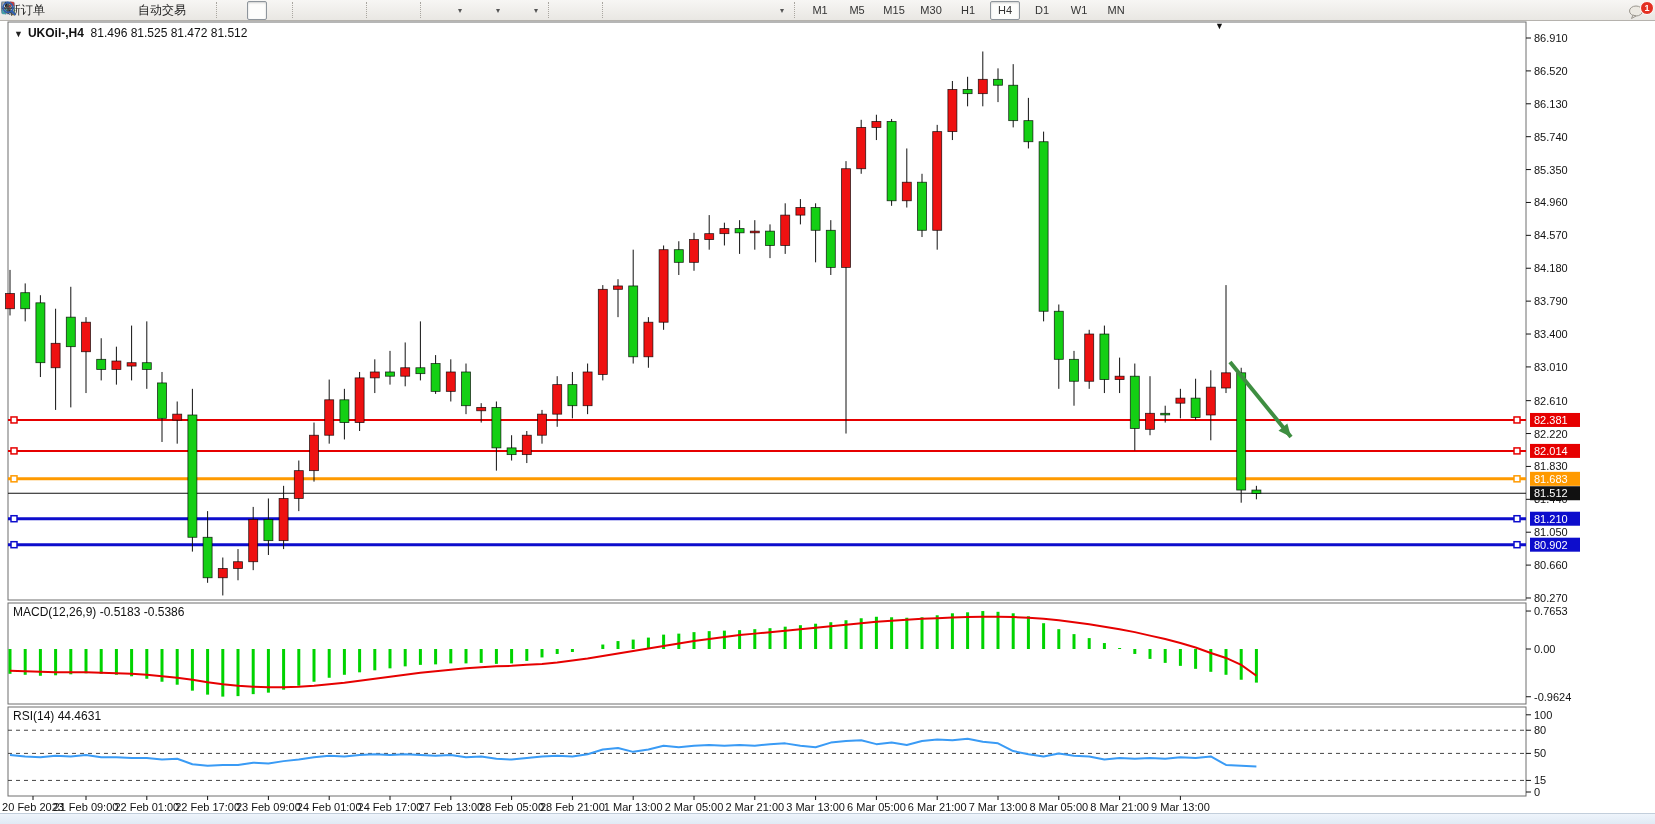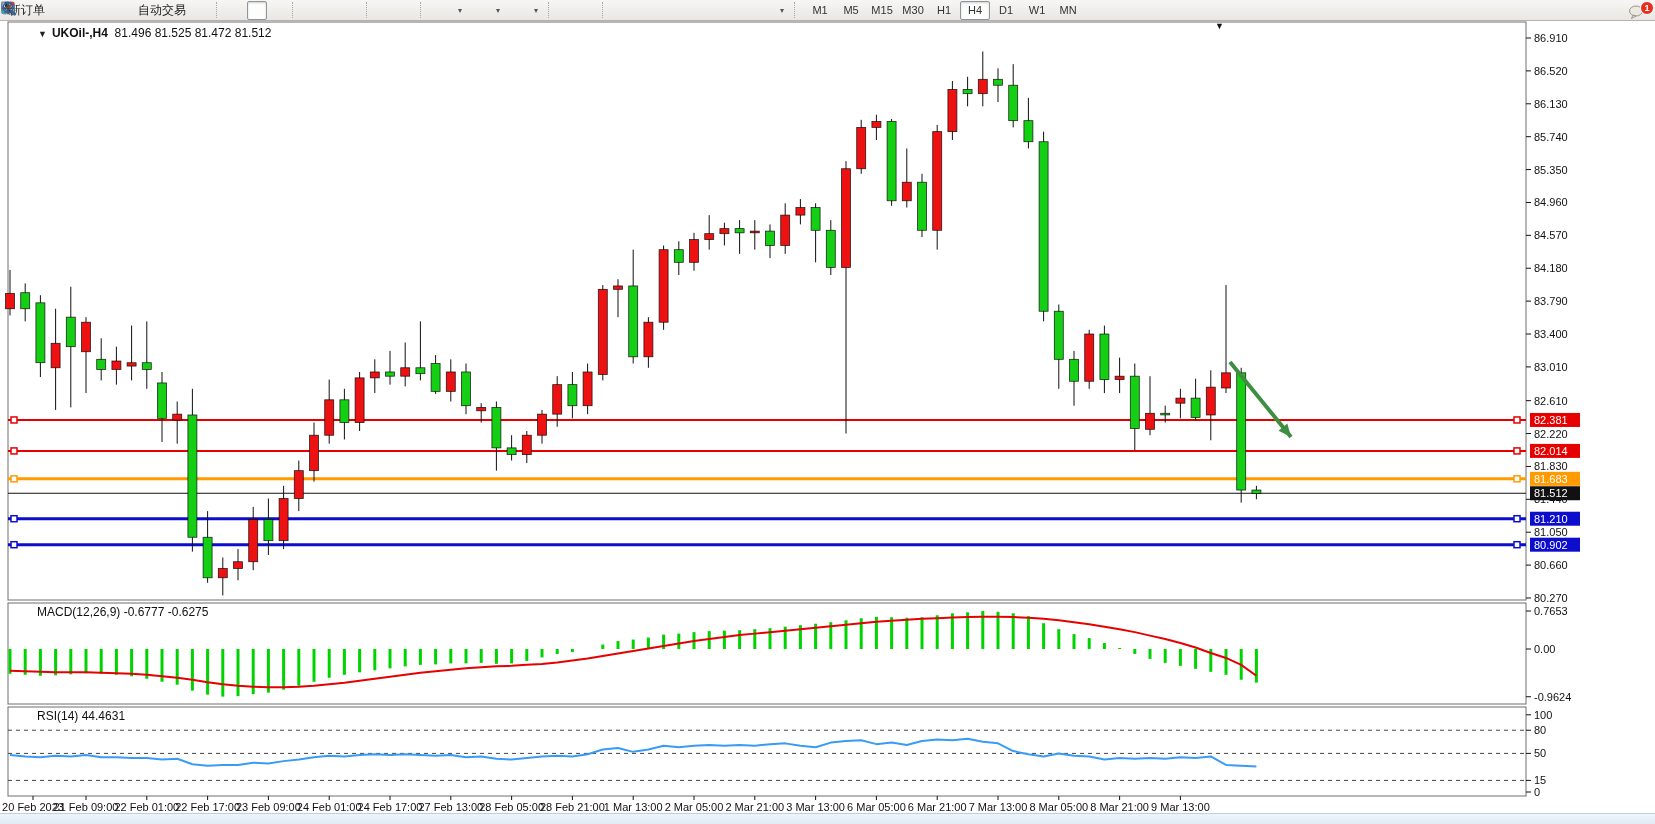--- a/index.html
+++ b/index.html
@@ -17,21 +17,21 @@
   .tf{min-width:22px;height:17px;display:flex;align-items:center;justify-content:center;
       font-size:11px;color:#333;padding:0 3px;border:1px solid transparent;border-radius:2px;}
   .tf.active{background:#fdfdfc;border:1px solid #8e959c;box-shadow:inset 0 1px 2px rgba(0,0,0,.18);}
   .pressed{background:#fdfdfc;border:1px solid #8e959c;box-shadow:inset 0 1px 2px rgba(0,0,0,.18);border-radius:2px;}
   .right-tools{margin-left:auto;display:flex;align-items:center;}
   .badge{position:absolute;top:-1px;right:-3px;background:#e33022;color:#fff;font-size:9px;
     width:12px;height:12px;border-radius:50%;display:flex;align-items:center;justify-content:center;
     border:1px solid #fff;font-weight:bold;}
   .chat-wrap{position:relative;}
   
-  .pane-label{position:absolute;font-size:12px;color:#111;z-index:4;white-space:nowrap;margin-left:24px;}
+  .pane-label{position:absolute;font-size:12px;color:#111;z-index:4;white-space:nowrap;}
   #chart-title{left:14px;top:26px;}
   #chart-title .tri{font-size:9px;color:#222;margin-right:5px;}
   #macd-label{left:13px;top:605px;}
   #rsi-label{left:13px;top:709px;}
   #scroll-marker{position:absolute;left:1215px;top:21px;font-size:9px;color:#111;z-index:4;}
   #bottom-strip{position:absolute;left:0;top:813px;width:1655px;height:11px;
      background:linear-gradient(#eef4fb,#dfe9f4);border-top:1px solid #c2cedb;}
   svg{position:absolute;left:0;top:0;}
   text{font-family:"Liberation Sans",sans-serif;}
 </style>
@@ -221,21 +221,21 @@
     <span class="ti">
       <svg width="16" height="16">
           <path d="M9 7 L13.5 2.5 M13.5 2.5h-3.4 M13.5 2.5v3.4" stroke="#c24040" stroke-width="1.3" fill="none"></path>
           <path d="M7 9 L2.5 13.5 M2.5 13.5h3.4 M2.5 13.5v-3.4" stroke="#40a0a8" stroke-width="1.3" fill="none"></path>
         </svg>
       </span>
     <span class="caret">▾</span>
   </div>
   <div class="sep"></div>
 
-  <div id="tf-holder" style="display:flex;align-items:center;gap:1px;">
+  <div id="tf-holder" style="display:flex;align-items:center;gap:7px;">
       <div class="tf">M1</div>
       <div class="tf">M5</div>
       <div class="tf">M15</div>
       <div class="tf">M30</div>
       <div class="tf">H1</div>
       <div class="tf active">H4</div>
       <div class="tf">D1</div>
       <div class="tf">W1</div>
       <div class="tf">MN</div>
     </div>
@@ -648,16 +648,16 @@
       <text x="1119.6" y="811" font-size="11" fill="#111" text-anchor="middle">8 Mar 21:00</text>
       <line x1="1180.3999999999999" y1="796" x2="1180.3999999999999" y2="800" stroke="#111"></line>
       <text x="1180.3999999999999" y="811" font-size="11" fill="#111" text-anchor="middle">9 Mar 13:00</text>
     </g>
   </svg>
 
 <div id="chart-title" class="pane-label">
   <span class="tri">▼</span><b style="font-weight:600;">UKOil-,H4</b>&nbsp;
   <span>81.496 81.525 81.472 81.512</span>
 </div>
-<div id="macd-label" class="pane-label">MACD(12,26,9) -0.6777 -0.6275</div>
+<div id="macd-label" class="pane-label">MACD(12,26,9) -0.5183 -0.5386</div>
 <div id="rsi-label" class="pane-label">RSI(14) 44.4631</div>
 <div id="scroll-marker">▼</div>
 <div id="bottom-strip"></div>
 
 </body></html>

